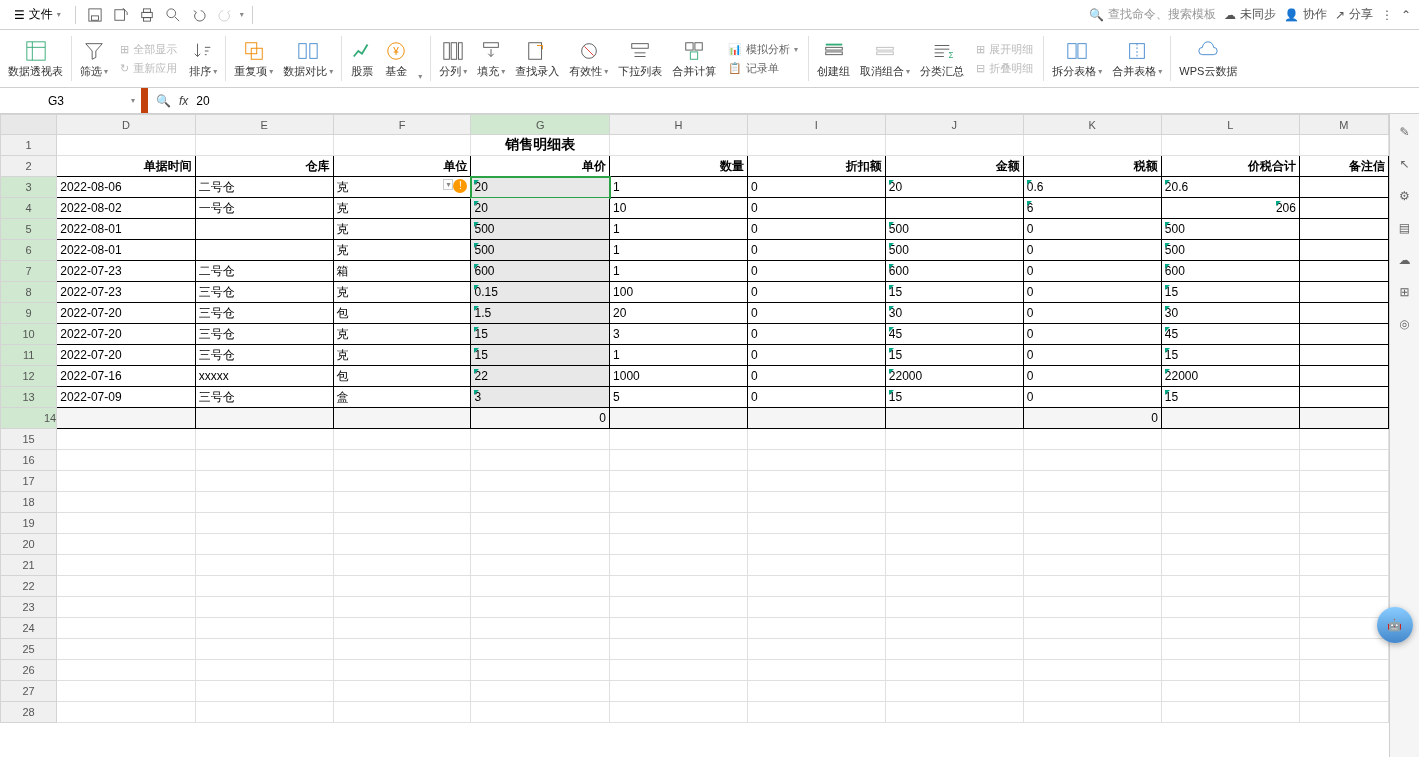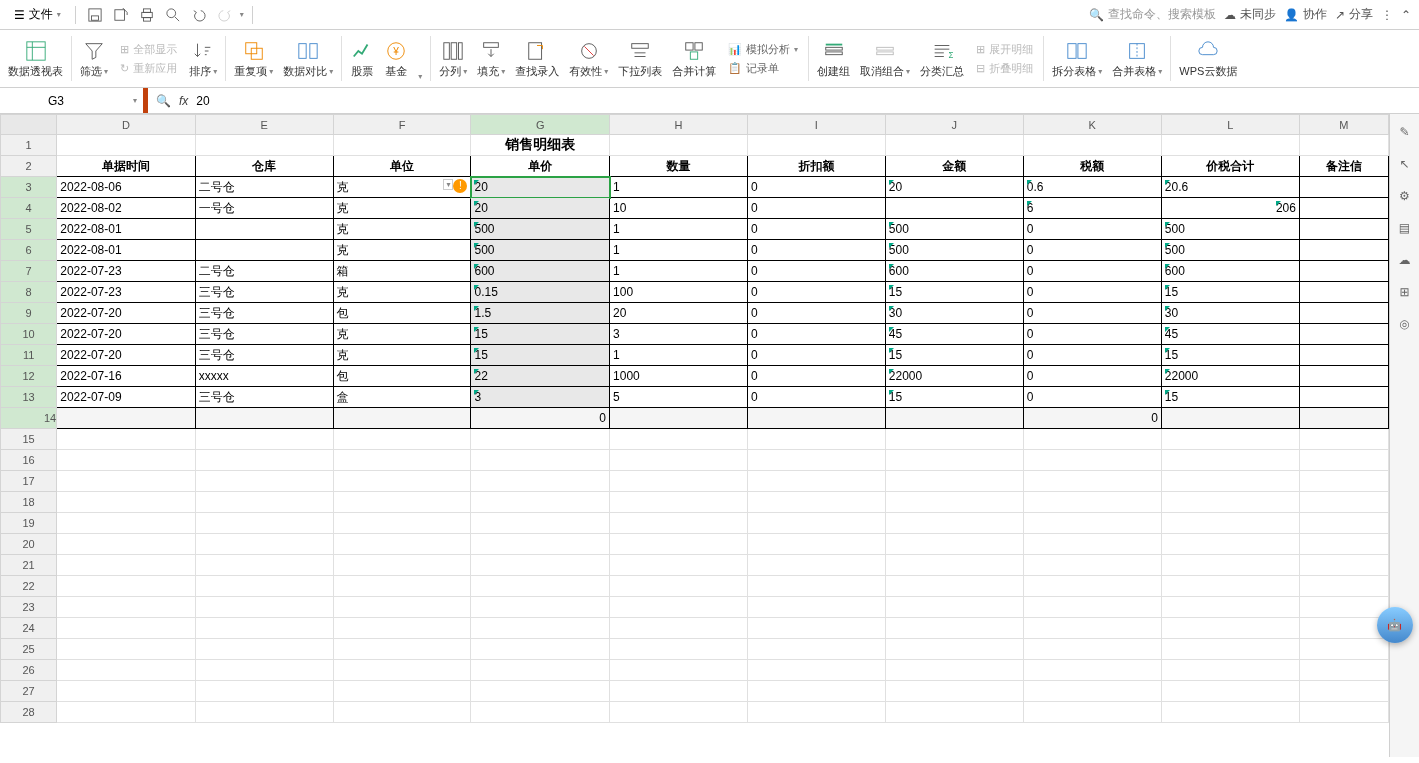--- a/index.html
+++ b/index.html
@@ -22,38 +22,38 @@
 .ribbon-group .ricon { width: 24px; height: 24px; display:flex; align-items:center; justify-content:center; }
 .ribbon-group .rlabel { font-size: 11px; color: #333; white-space: nowrap; display:flex; align-items:center; gap:2px; }
 .ribbon-sep { width: 1px; background: #e0e0e0; margin: 4px 2px; }
 .ribbon-stack { display: flex; flex-direction: column; justify-content: center; gap: 2px; padding: 0 4px; }
 .ribbon-stack-item { display: flex; align-items: center; gap: 4px; font-size: 11px; color: #666; cursor: pointer; padding: 1px 2px; }
 .ribbon-stack-item.disabled { color: #bbb; }
 .dd { font-size: 8px; color: #888; }
 
 
 .formula-bar { display: flex; align-items: center; height: 26px; border-bottom: 1px solid #d0d0d0; }
-.name-box { width: 148px; border-right: 5px solid #c2410c; display: flex; align-items: center; justify-content: space-between; padding: 0 6px; height: 100%; }
+.name-box { width: 148px; border-right: 7px solid #c2410c; display: flex; align-items: center; justify-content: space-between; padding: 0 6px; height: 100%; }
 .name-box input { border: none; outline: none; width: 100px; text-align: center; font-size: 12px; }
 .fx-area { display: flex; align-items: center; gap: 8px; padding: 0 8px; flex: 1; }
 .fx-icon { color: #404040; font-style: italic; }
 .fx-input { border: none; outline: none; flex: 1; font-size: 12px; }
 
 
 .grid-wrap { position: relative; display: flex; height: calc(100vh - 120px); }
 .grid { overflow: auto; flex: 1; position: relative; }
 table.sheet { border-collapse: collapse; table-layout: fixed; }
 .colhdr th { background: #f0f0f0; border: 1px solid #d4d4d4; font-weight: normal; font-size: 11px; color: #555; height: 20px; position: sticky; top: 0; }
 .colhdr th.corner { width: 24px; background: #e8e8e8; }
 .colhdr th.active-col { background: #d0e8d0; }
 .rowhdr { background: #f0f0f0; border: 1px solid #d4d4d4; text-align: center; font-size: 11px; color: #555; width: 24px; position: sticky; left: 0; }
 .rowhdr.active-row { background: #d0e8d0; }
 td.cell { border: 1px solid #e0e0e0; height: 21px; padding: 0 3px; font-size: 12px; overflow: hidden; white-space: nowrap; }
 td.bordered { border: 1px solid #000; }
-td.hdr { font-weight: bold; text-align: center; }
+td.hdr { font-weight: bold; text-align: right; }
 td.title { font-weight: bold; text-align: center; font-size: 14px; }
 .green-tick { position: absolute; width: 0; height: 0; border-style: solid; border-width: 5px 5px 0 0; border-color: #0a8 transparent transparent transparent; }
 td.sel-range { background: #e8e8e8; }
 td.active-cell { outline: 2px solid #2ba245; outline-offset: -1px; }
 .sum-row td { background: #f5f5f5; text-align: right; padding-left: 43px; }
 .warn-badge { display:inline-flex; width:14px; height:14px; background:#f90; border-radius:50%; color:#fff; align-items:center; justify-content:center; font-size:10px; float:right; }
 .dd-badge { float:right; font-size:8px; color:#888; border:1px solid #ccc; padding:0 2px; }
 
 
 .side-panel { width: 30px; background: #f5f5f5; border-left: 1px solid #d0d0d0; display: flex; flex-direction: column; align-items: center; gap: 12px; padding-top: 8px; }

